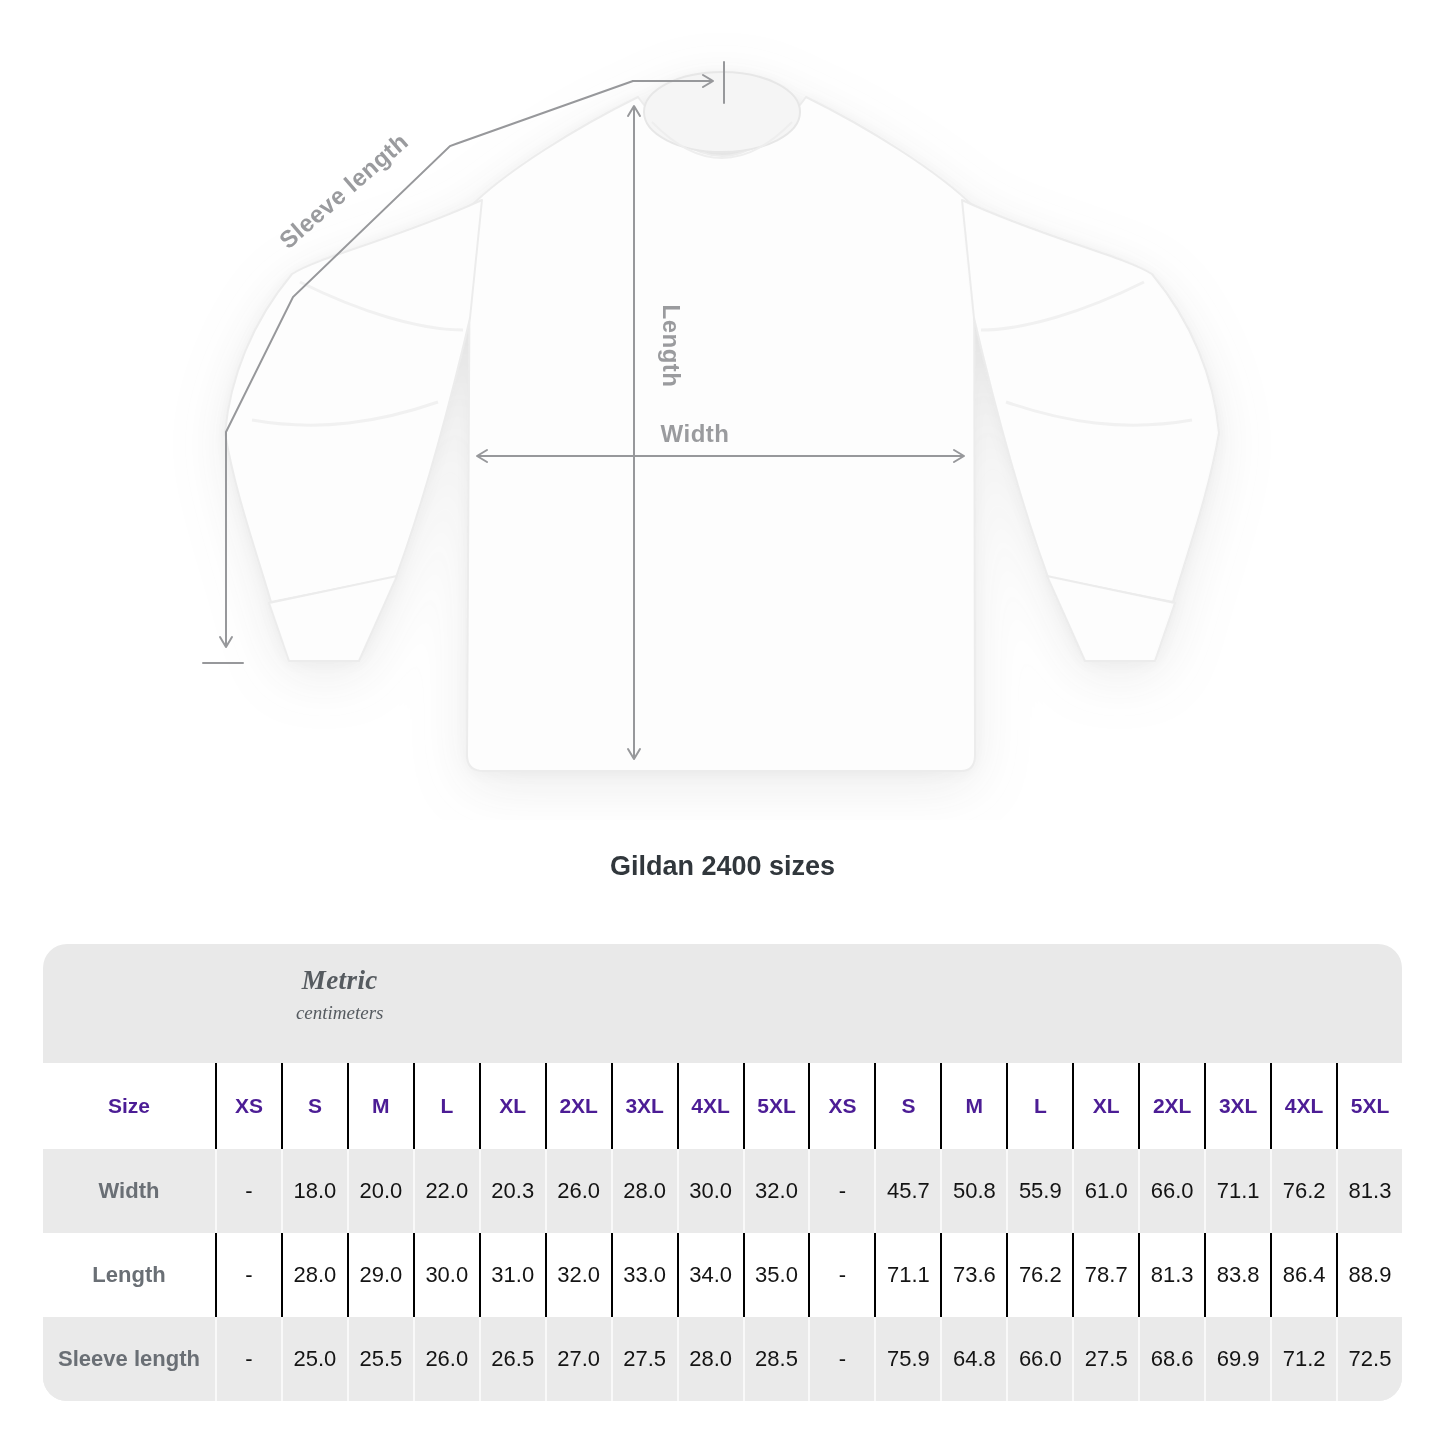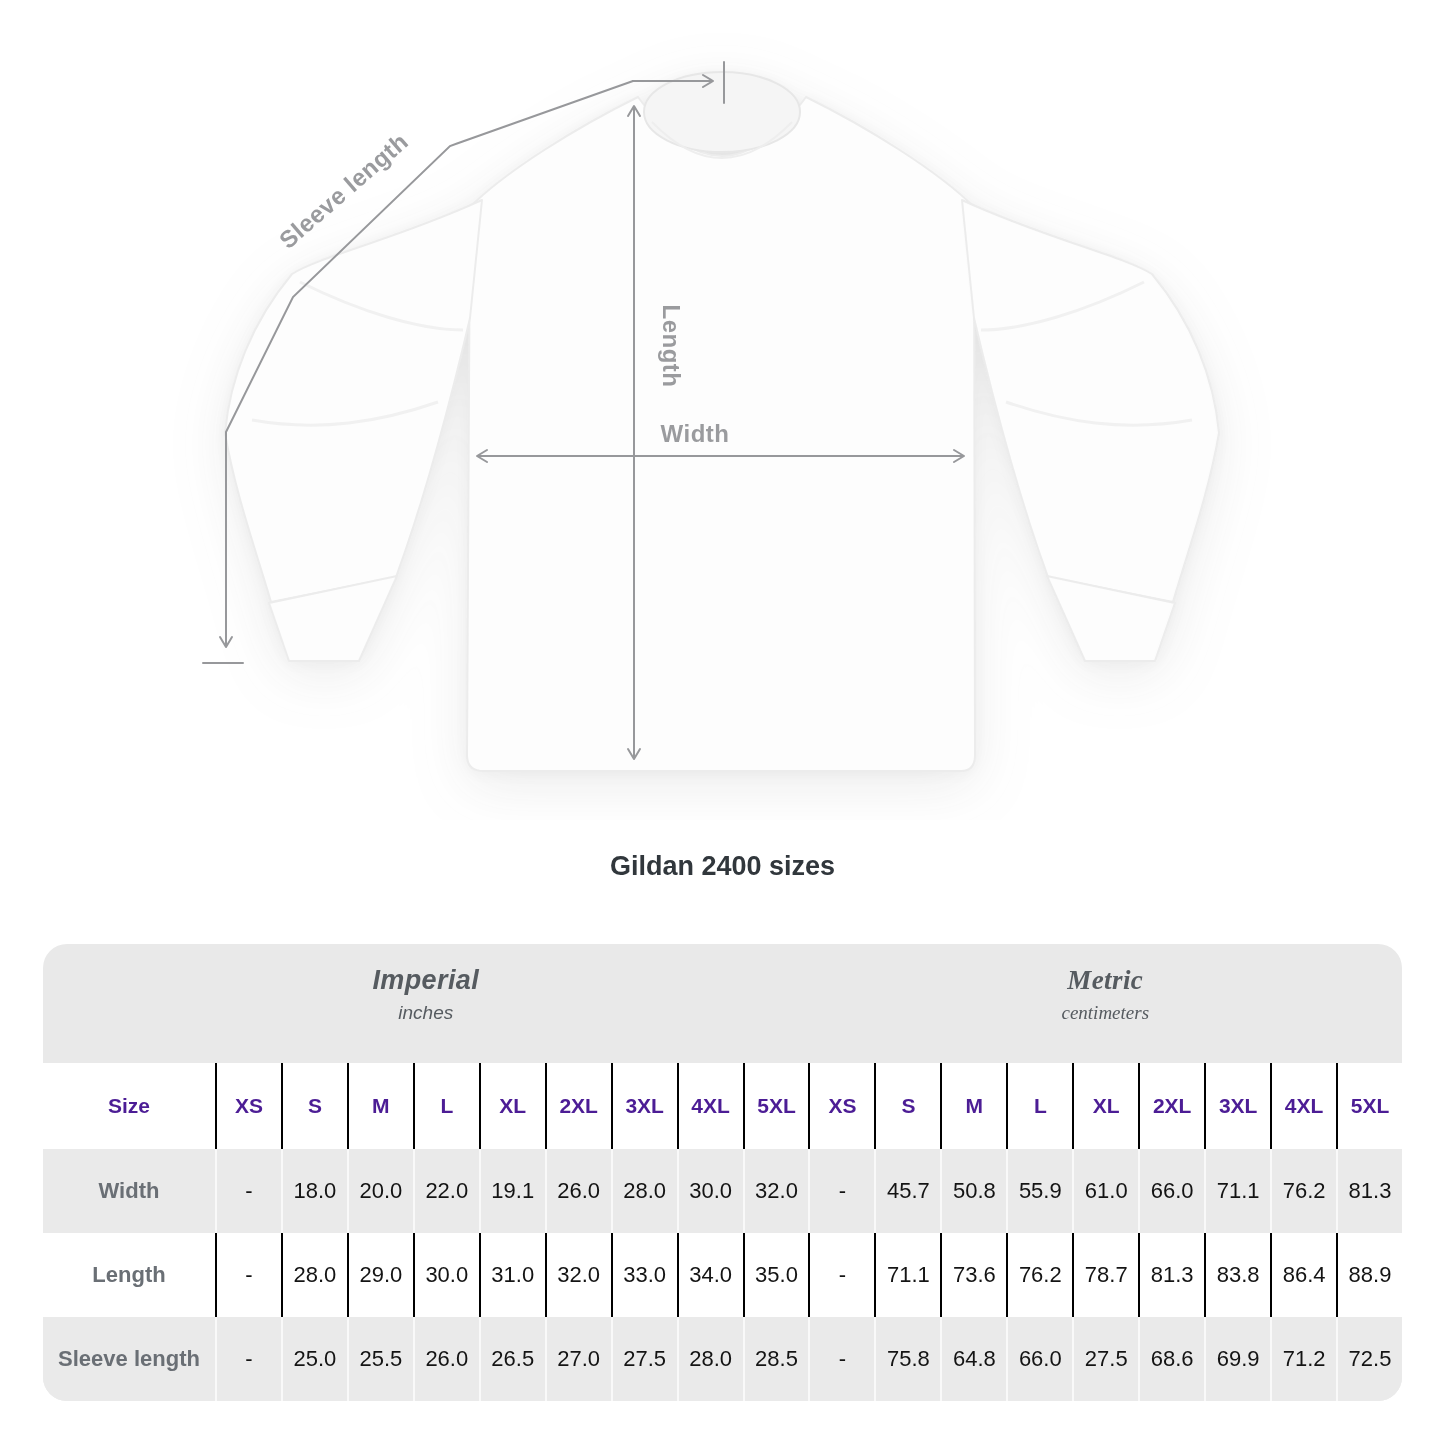--- a/index.html
+++ b/index.html
@@ -109,24 +109,20 @@
       <text class="measure-label" text-anchor="middle" transform="translate(663 346) rotate(90)">Length</text>
       <text class="measure-label" text-anchor="middle" x="695" y="442">Width</text>
     </svg>
   </div>
 
   <div class="title">Gildan 2400 sizes</div>
 
   <div class="card">
 
     <div class="band">
-      <div class="half imp">
-        <div class="g-label">Imperial</div>
-        <div class="g-sub">inches</div>
-      </div>
       <div class="half met">
         <div class="g-label">Metric</div>
         <div class="g-sub">centimeters</div>
       </div>
     </div>
 
     <div class="trow head white">
       <div class="cell hd">Size</div>
       <div class="cell hd">XS</div>
       <div class="cell hd">S</div>
@@ -147,21 +143,21 @@
       <div class="cell hd">4XL</div>
       <div class="cell hd">5XL</div>
     </div>
 
     <div class="trow data gray">
       <div class="cell rl">Width</div>
       <div class="cell v">-</div>
       <div class="cell v">18.0</div>
       <div class="cell v">20.0</div>
       <div class="cell v">22.0</div>
-      <div class="cell v">19.1</div>
+      <div class="cell v">20.3</div>
       <div class="cell v">26.0</div>
       <div class="cell v">28.0</div>
       <div class="cell v">30.0</div>
       <div class="cell v">32.0</div>
       <div class="cell v">-</div>
       <div class="cell v">45.7</div>
       <div class="cell v">50.8</div>
       <div class="cell v">55.9</div>
       <div class="cell v">61.0</div>
       <div class="cell v">66.0</div>
@@ -197,21 +193,21 @@
       <div class="cell v">-</div>
       <div class="cell v">25.0</div>
       <div class="cell v">25.5</div>
       <div class="cell v">26.0</div>
       <div class="cell v">26.5</div>
       <div class="cell v">27.0</div>
       <div class="cell v">27.5</div>
       <div class="cell v">28.0</div>
       <div class="cell v">28.5</div>
       <div class="cell v">-</div>
-      <div class="cell v">75.8</div>
+      <div class="cell v">75.9</div>
       <div class="cell v">64.8</div>
       <div class="cell v">66.0</div>
       <div class="cell v">27.5</div>
       <div class="cell v">68.6</div>
       <div class="cell v">69.9</div>
       <div class="cell v">71.2</div>
       <div class="cell v">72.5</div>
     </div>
 
   </div>

